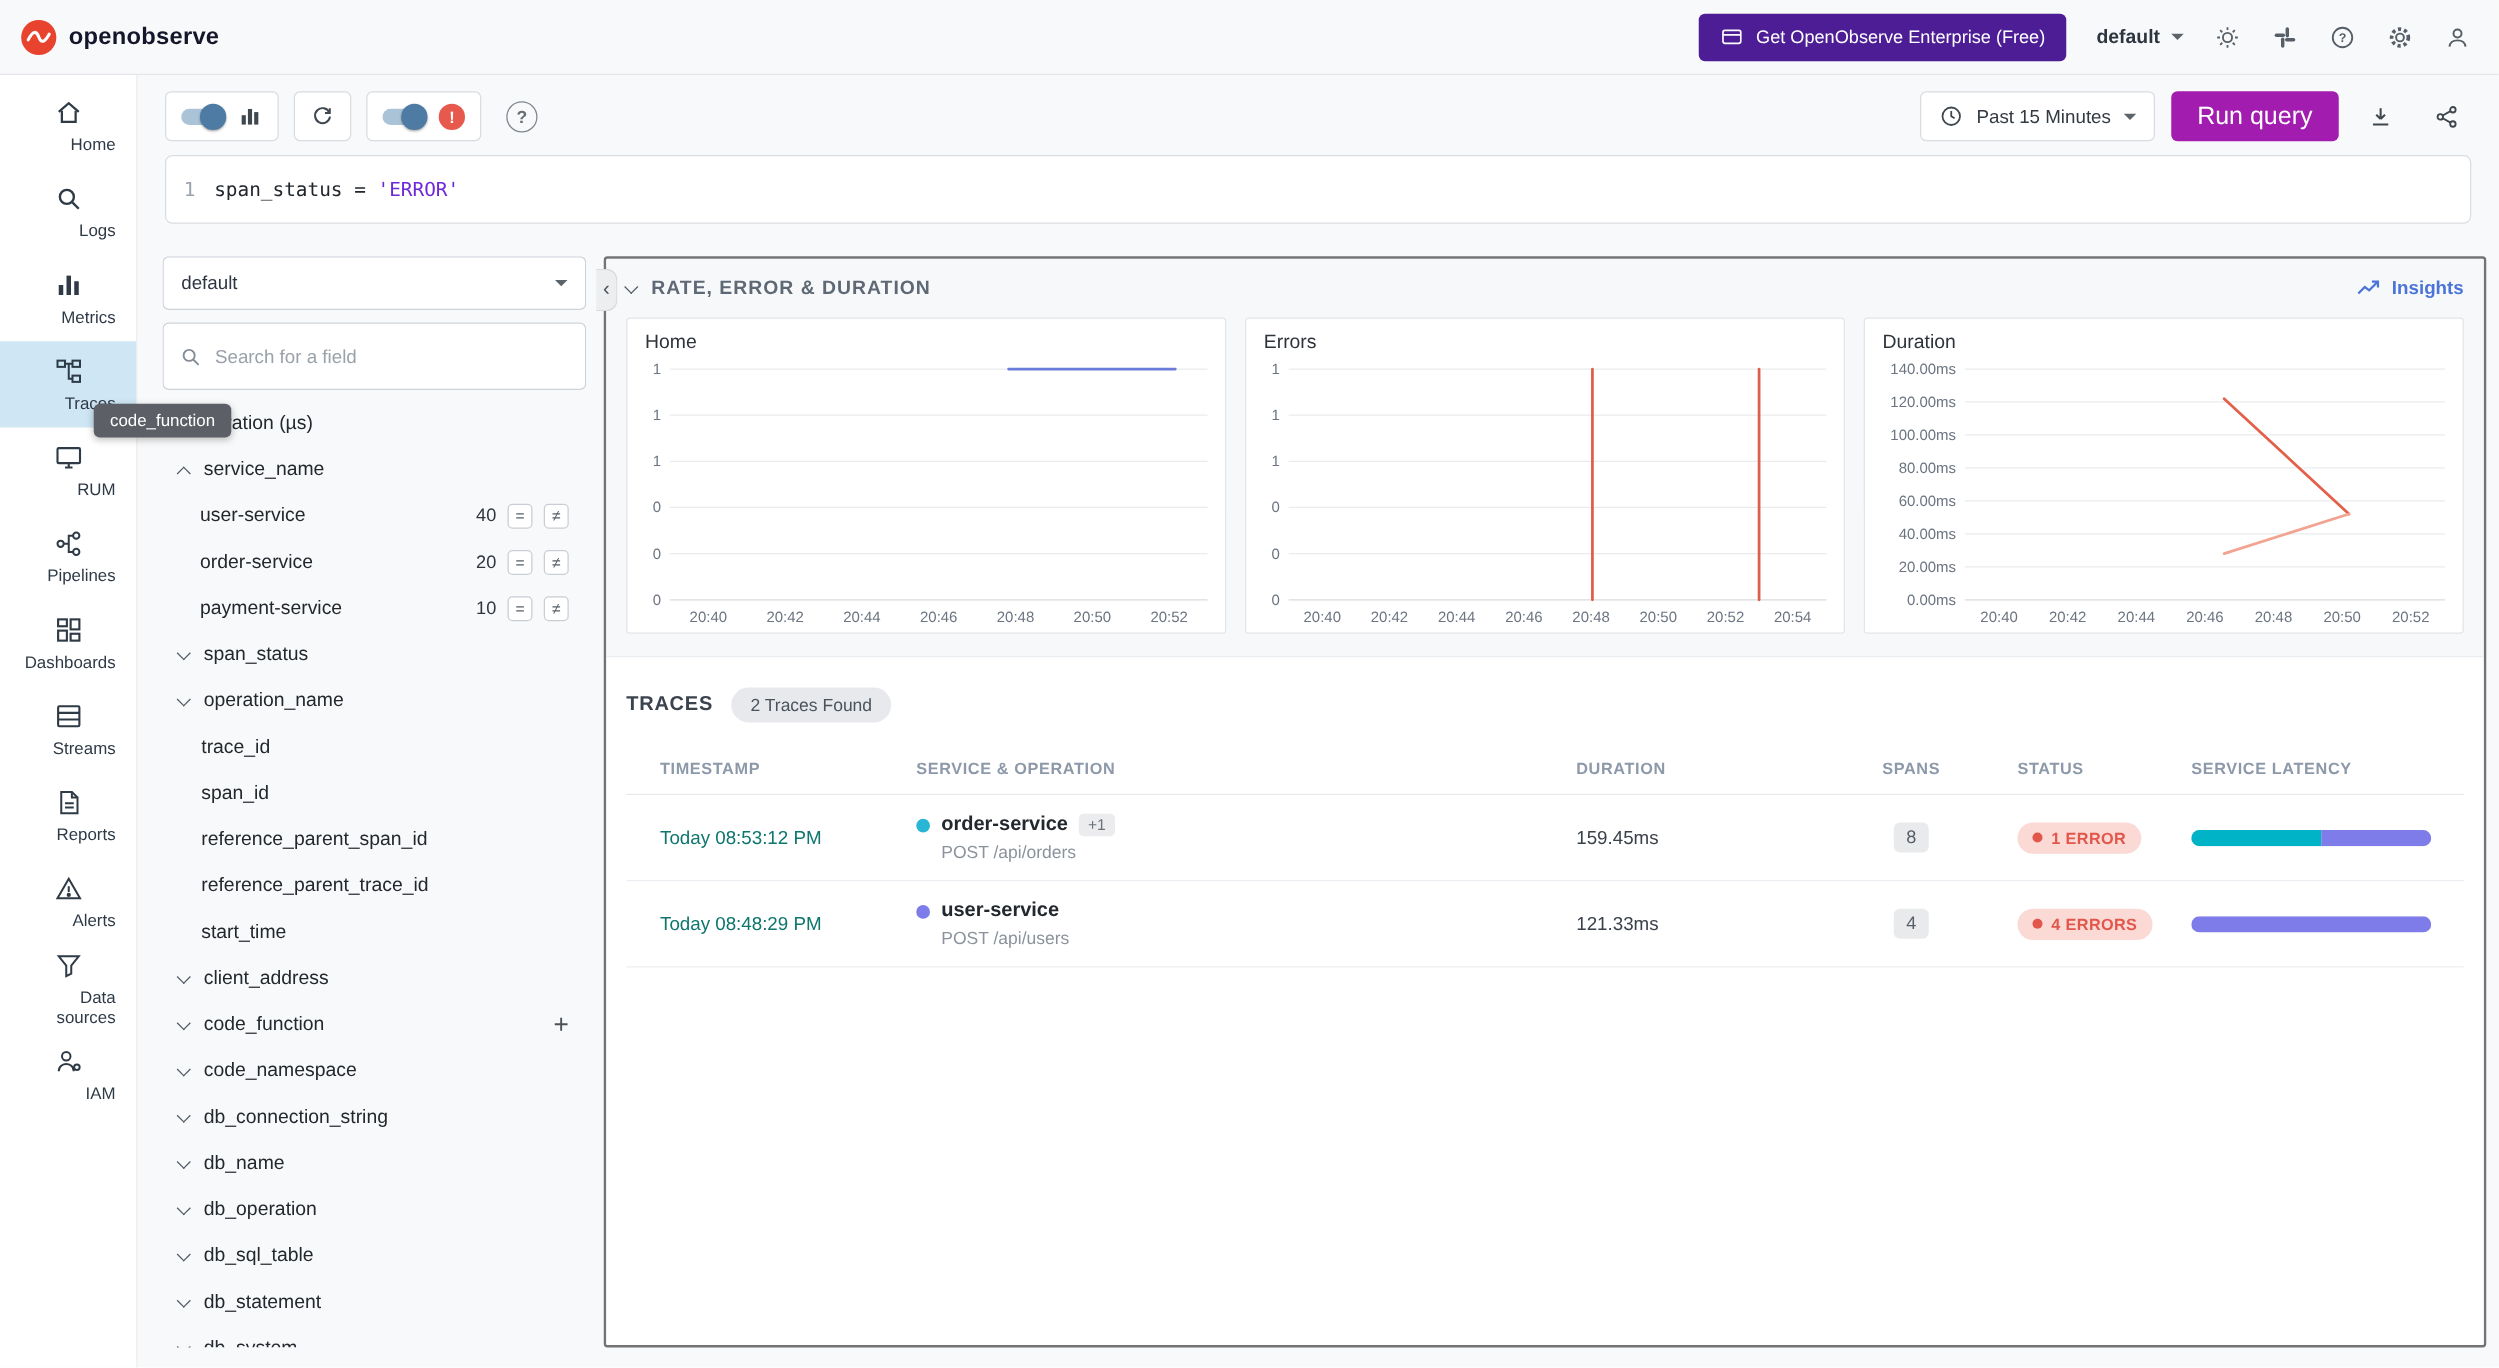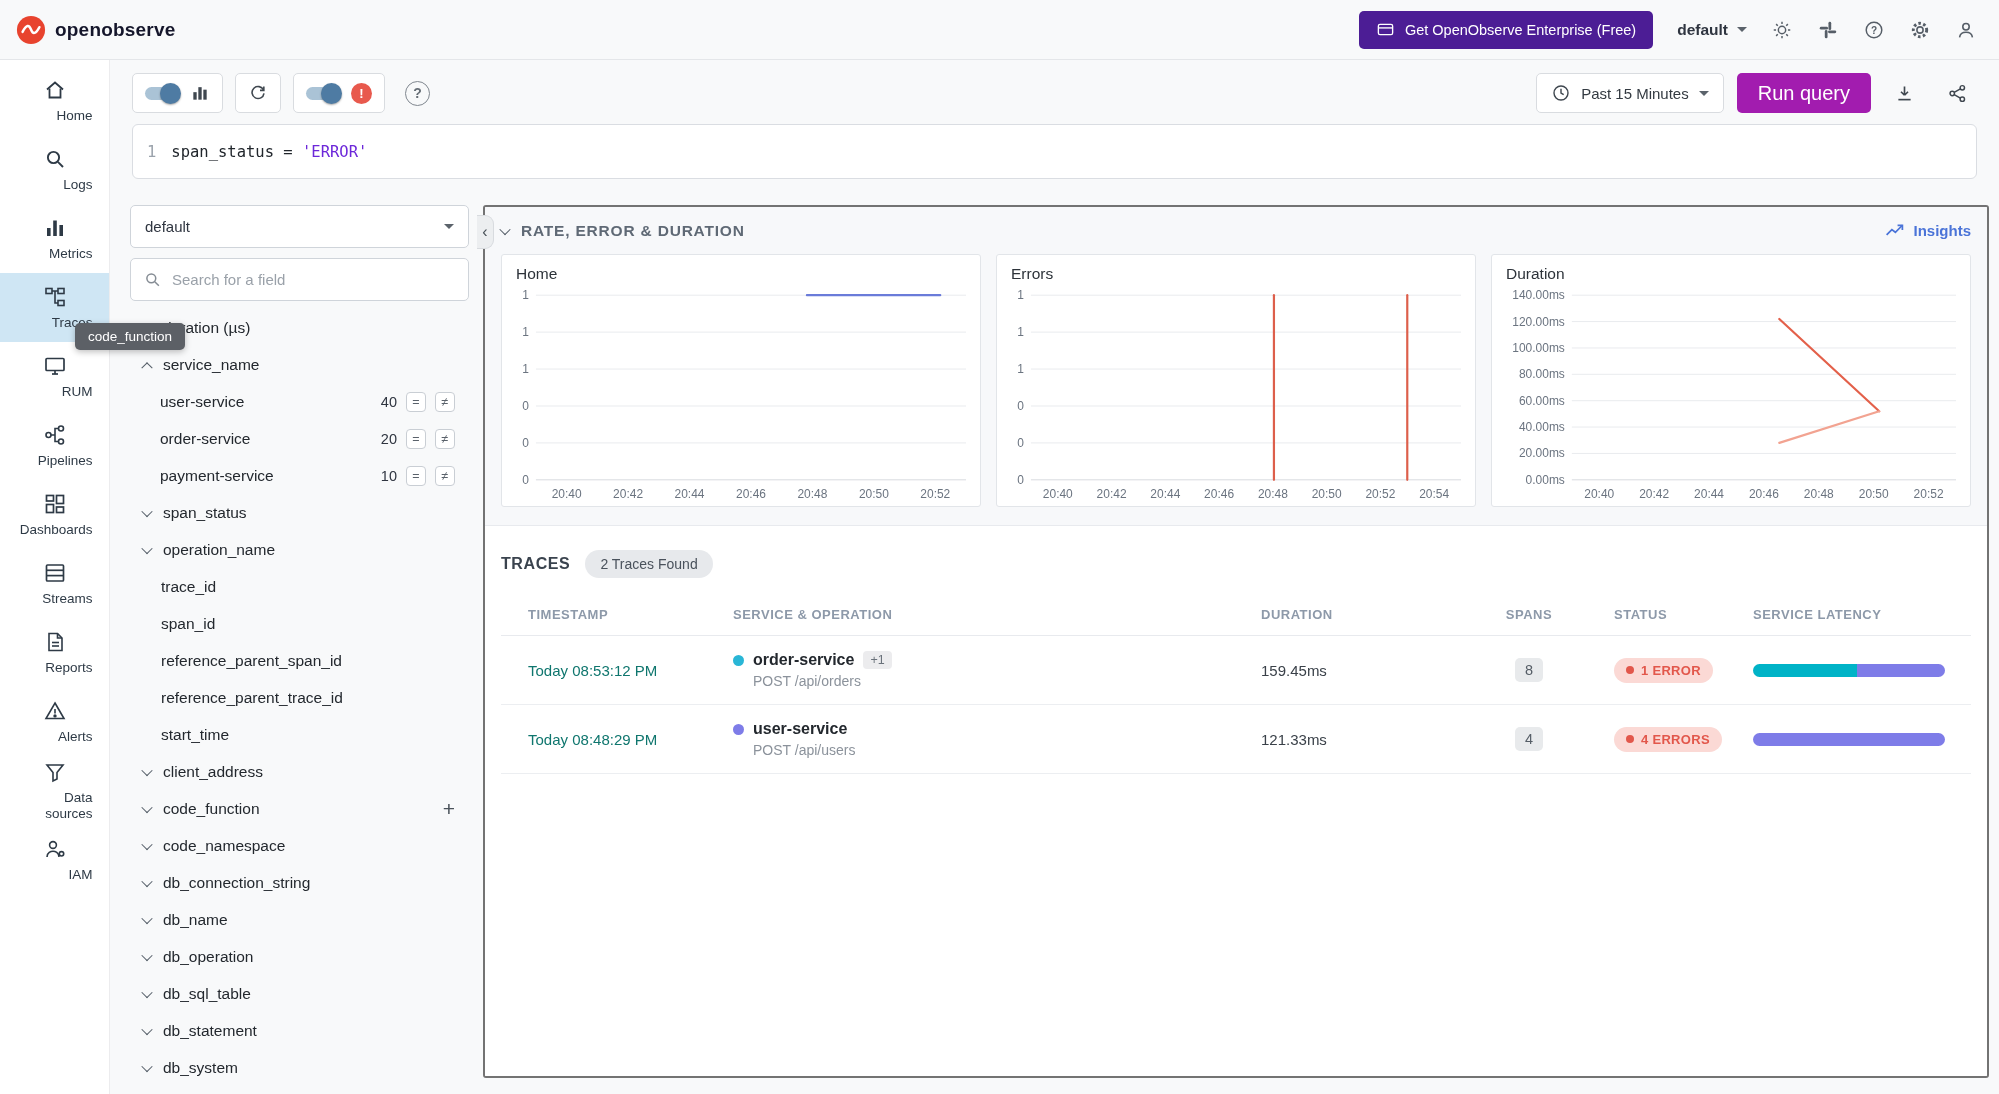--- a/index.html
+++ b/index.html
@@ -47,21 +47,21 @@
 
   .editor{margin:11px 22px 0 22px;height:55px;background:#fff;border:1px solid #dadde2;border-radius:6px;display:flex;align-items:center;padding:0 14px;gap:15px;font-family:"DejaVu Sans Mono","Liberation Mono",monospace;font-size:15.5px;}
   .editor .ln{color:#9aa2ab;}
   .tok-plain{color:#21262c;}
   .tok-string{color:#6d28d9;}
 
   
   .main-row{position:relative;flex:1;display:flex;align-items:stretch;padding:26px 10px 16px 20px;min-height:0;}
   .field-panel{width:339px;flex:none;display:flex;flex-direction:column;overflow:hidden;}
   .stream-select{height:43px;background:#fff;border:1px solid #cfd4da;border-radius:5px;display:flex;align-items:center;justify-content:space-between;padding:0 14px;font-size:15px;color:#2f3540;cursor:pointer;}
-  .field-search{margin-top:10px;height:43px;background:#fff;border:1px solid #cfd4da;border-radius:5px;display:flex;align-items:center;gap:10px;padding:0 12px;}
+  .field-search{margin-top:10px;height:54px;background:#fff;border:1px solid #cfd4da;border-radius:5px;display:flex;align-items:center;gap:10px;padding:0 12px;}
   .fs-icon{width:19px;height:19px;color:#858c94;flex:none;}
   .fs-icon svg{width:100%;height:100%;}
   .field-search input{border:none;outline:none;flex:1;font-size:15px;font-family:inherit;color:#333;background:transparent;}
   .field-search input::placeholder{color:#9aa1a9;}
   .field-list{margin-top:8px;flex:1;overflow:hidden;}
   .f-row{height:37px;display:flex;align-items:center;padding:0 14px 0 10px;font-size:15.5px;color:#23282e;cursor:pointer;gap:9px;}
   .f-chev{width:14px;display:flex;justify-content:center;flex:none;}
   .chev{display:inline-block;width:8px;height:8px;border-right:1.7px solid #535c66;border-bottom:1.7px solid #535c66;transform:rotate(45deg) translate(-1px,-1px);}
   .chev.up{transform:rotate(-135deg) translate(-2px,-2px);}
   .f-name{white-space:nowrap;overflow:hidden;text-overflow:ellipsis;}

